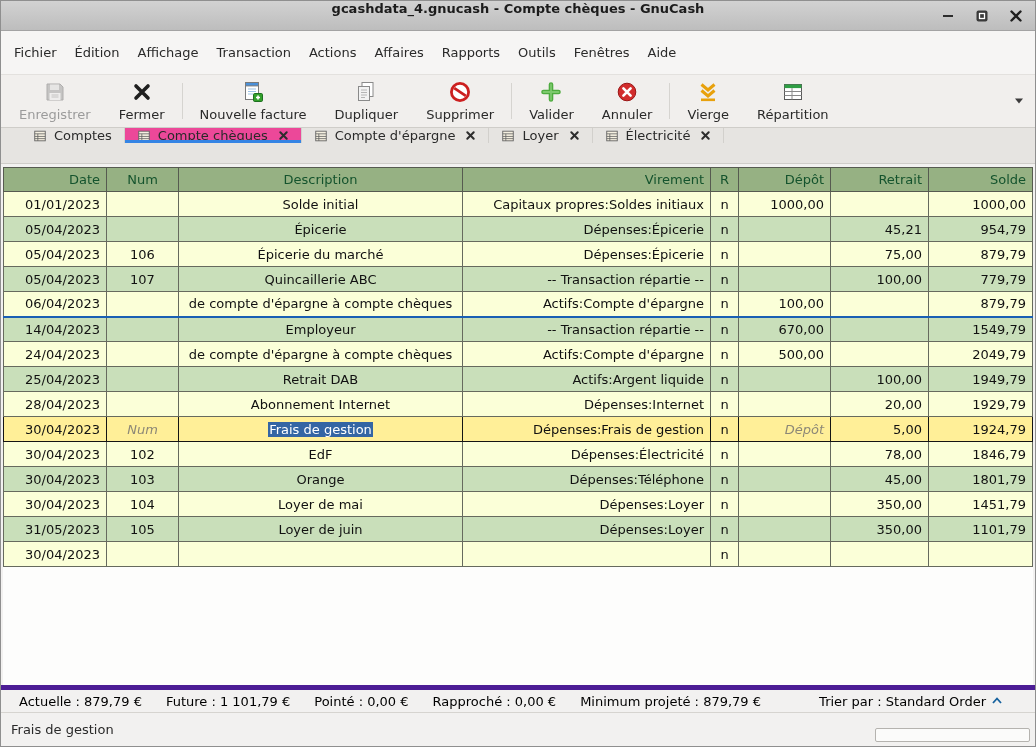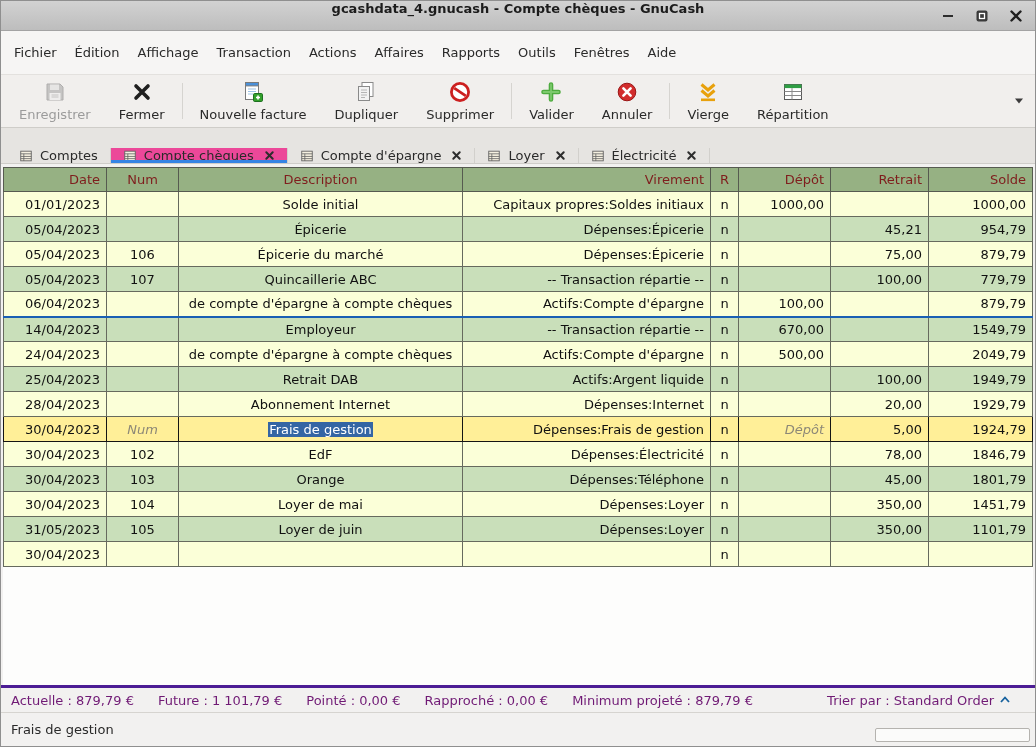--- a/index.html
+++ b/index.html
@@ -57,22 +57,22 @@
   .tool-btn .ticon svg { display: block; }
   .tool-btn.disabled { color: #9b9b9b; }
   .tool-btn.disabled .ticon { opacity: .5; filter: grayscale(1); }
   .tool-sep { width: 1px; background: #d6d4d0; margin: 8px 3px; }
   .overflow { position: absolute; right: 10px; top: 50%; transform: translateY(-50%); }
   
   .tabbar {
     flex: 0 0 36px;
     background: #e6e4e1;
     border-bottom: 1px solid #cfcdc9;
-    display: flex; align-items: flex-end;
-    padding-left: 6px;
+    display: flex; align-items: flex-start;
+    padding-left: 20px;
   }
   .tab {
     display: flex; align-items: center; gap: 7px;
     padding: 0 12px;
     font-size: 13px; color: #2a2a2a;
     border-right: 1px solid #d2d0cc;
     position: relative;
   }
   .tab.active { background: #ec4899; }
   .tab.active::after {
@@ -89,44 +89,44 @@
     padding: 3px 2px 0 2px;
   }
   table { border-collapse: collapse; width: 100%; table-layout: fixed; font-size: 13px; color: #111; }
   th, td {
     border: 1px solid #666a5e;
     height: 25px; padding: 0 6px;
     overflow: hidden; white-space: nowrap;
   }
   thead th {
     background: var(--header-green, #96b183);
-    font-weight: normal; height: 24px; color: #7f1d1d;
+    font-weight: normal; height: 24px; color: #14532d;
     border-color: #565a50;
   }
   tbody tr.cream td { background: var(--row-cream, #fbffd8); }
   tbody tr.green td { background: var(--row-green, #c9dfba); }
   tbody tr.selected td {
     background: var(--cursor-yellow, #ffef98);
     border: 1px solid #141414;
   }
   tbody tr.future-divider td { border-top: 2px solid var(--divider-blue, #1a5fb4); }
   .al-right { text-align: right; }
   .al-left { text-align: center; }
   .al-center { text-align: center; }
   .placeholder { font-style: italic; color: #8d8877; }
   .sel-text { background: var(--selection-blue, #3465a4); color: #ffffff; padding: 0 1px; }
   .register-empty { flex: 1 1 auto; background: #fdfdfc; border-top: none; }
   
   .summarybar {
     flex: 0 0 27px;
     background: #f2f1f0;
-    border-top: 3px solid #4c1d95;
+    border-top: 5px solid #4c1d95;
     display: flex; align-items: center;
-    padding: 0 10px;
-    font-size: 13px; color: #701a75;
+    padding: 0 18px;
+    font-size: 13px; color: #000000;
   }
   .summary-items { display: flex; align-items: center; gap: 24px; }
   .sortctl { margin-left: auto; margin-right: 14px; display: flex; align-items: center; gap: 5px; }
   .caret svg { display: block; }
   
   .hintbar {
     flex: 0 0 34px;
     background: #f2f1f0;
     border-top: 1px solid #d6d4d0;
     display: flex; align-items: center;

